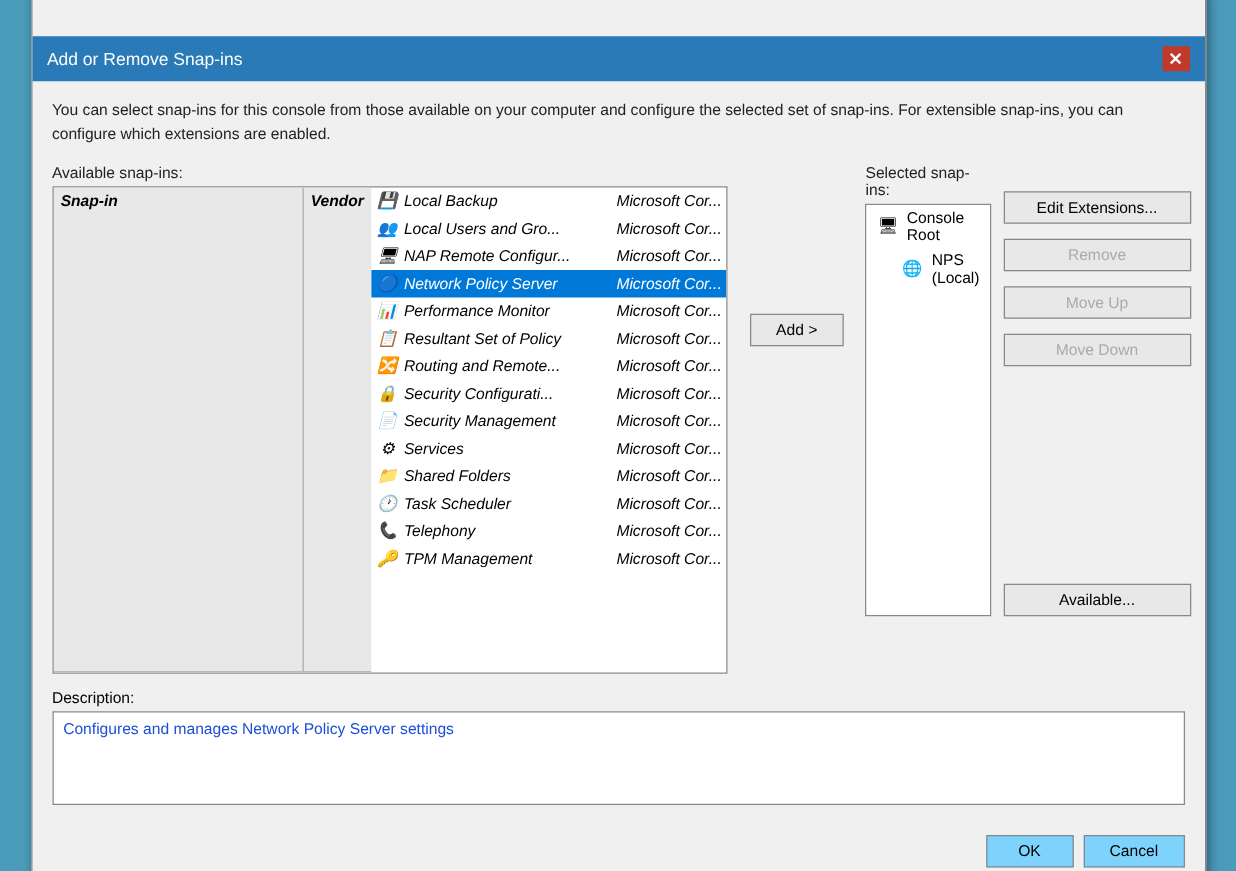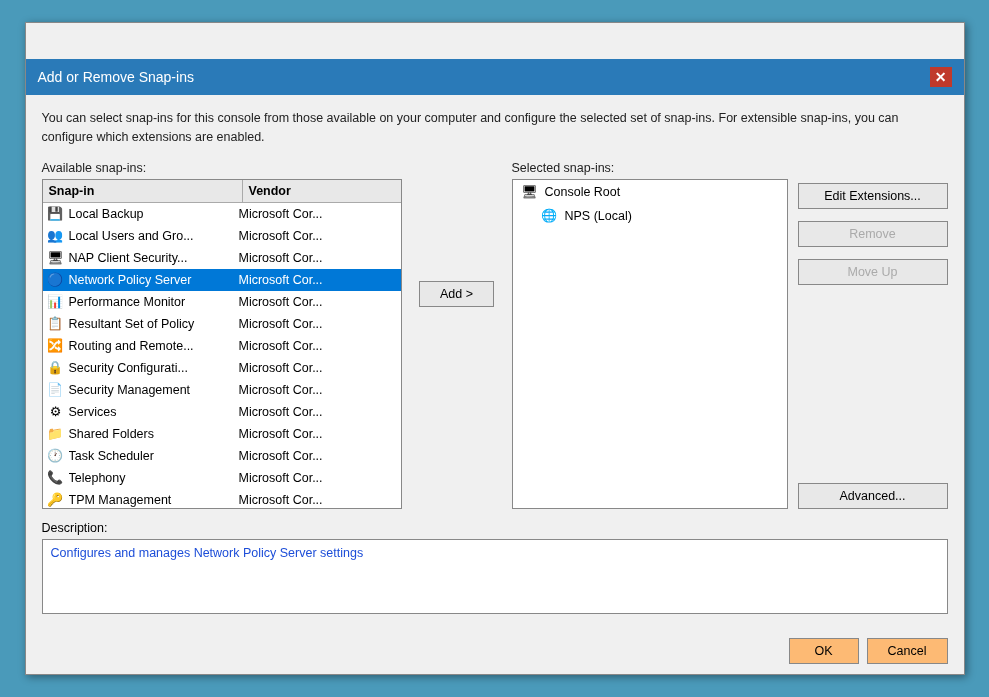--- a/index.html
+++ b/index.html
@@ -61,24 +61,25 @@
       flex: 0 0 360px;
     }
     .panel-label {
       font-size: 12.5px;
       color: #222;
       margin-bottom: 4px;
     }
     .list-container {
       border: 1px solid #888;
       background: white;
-      height: 330px;
+      height: 390px;
       overflow: hidden;
       display: flex;
-      flex-direction: column;
+      flex-direction: row;
+      font-style: italic;
     }
     .list-header {
       display: flex;
       background: #e8e8e8;
       border-bottom: 1px solid #aaa;
       font-size: 12.5px;
       font-weight: 600;
     }
     .list-header-col {
       padding: 4px 6px;
@@ -222,21 +223,21 @@
       font-size: 12.5px;
       color: #1d4ed8;
     }
     .dialog-footer {
       display: flex;
       justify-content: flex-end;
       gap: 8px;
       padding: 10px 16px;
     }
     .footer-btn {
-      background: #fdba74;
+      background: #7dd3fc;
       border: 1px solid #888;
       padding: 5px 20px;
       font-size: 12.5px;
       cursor: pointer;
       min-width: 70px;
     }
   </style>
 </head>
 <body>
 
@@ -265,21 +266,21 @@
       <span class="list-item-name">Local Backup</span>
       <span class="list-item-vendor">Microsoft Cor...</span>
     </div>
               <div class="list-item">
       <span class="list-item-icon">👥</span>
       <span class="list-item-name">Local Users and Gro...</span>
       <span class="list-item-vendor">Microsoft Cor...</span>
     </div>
               <div class="list-item">
       <span class="list-item-icon">🖥</span>
-      <span class="list-item-name">NAP Client Security...</span>
+      <span class="list-item-name">NAP Remote Configur...</span>
       <span class="list-item-vendor">Microsoft Cor...</span>
     </div>
               <div class="list-item selected">
       <span class="list-item-icon">🔵</span>
       <span class="list-item-name">Network Policy Server</span>
       <span class="list-item-vendor">Microsoft Cor...</span>
     </div>
               <div class="list-item">
       <span class="list-item-icon">📊</span>
       <span class="list-item-name">Performance Monitor</span>
@@ -350,22 +351,23 @@
                 <div class="selected-item" style="padding-left: 28px;">
       <span class="selected-item-icon">🌐</span>
       <span>NPS (Local)</span>
     </div>
               </div>
           </div>
           <div class="action-buttons">
             <button class="action-btn">Edit Extensions...</button>
             <button class="action-btn" disabled="">Remove</button>
             <button class="action-btn" disabled="">Move Up</button>
+            <button class="action-btn" disabled="">Move Down</button>
             <div class="action-buttons-spacer"></div>
-            <button class="action-btn advanced">Advanced...</button>
+            <button class="action-btn advanced">Available...</button>
           </div>
         </div>
       </div>
     </div>
 
     <div class="desc-section">
       <div class="desc-label">Description:</div>
       <div class="desc-box">Configures and manages Network Policy Server settings</div>
     </div>
   </div>

